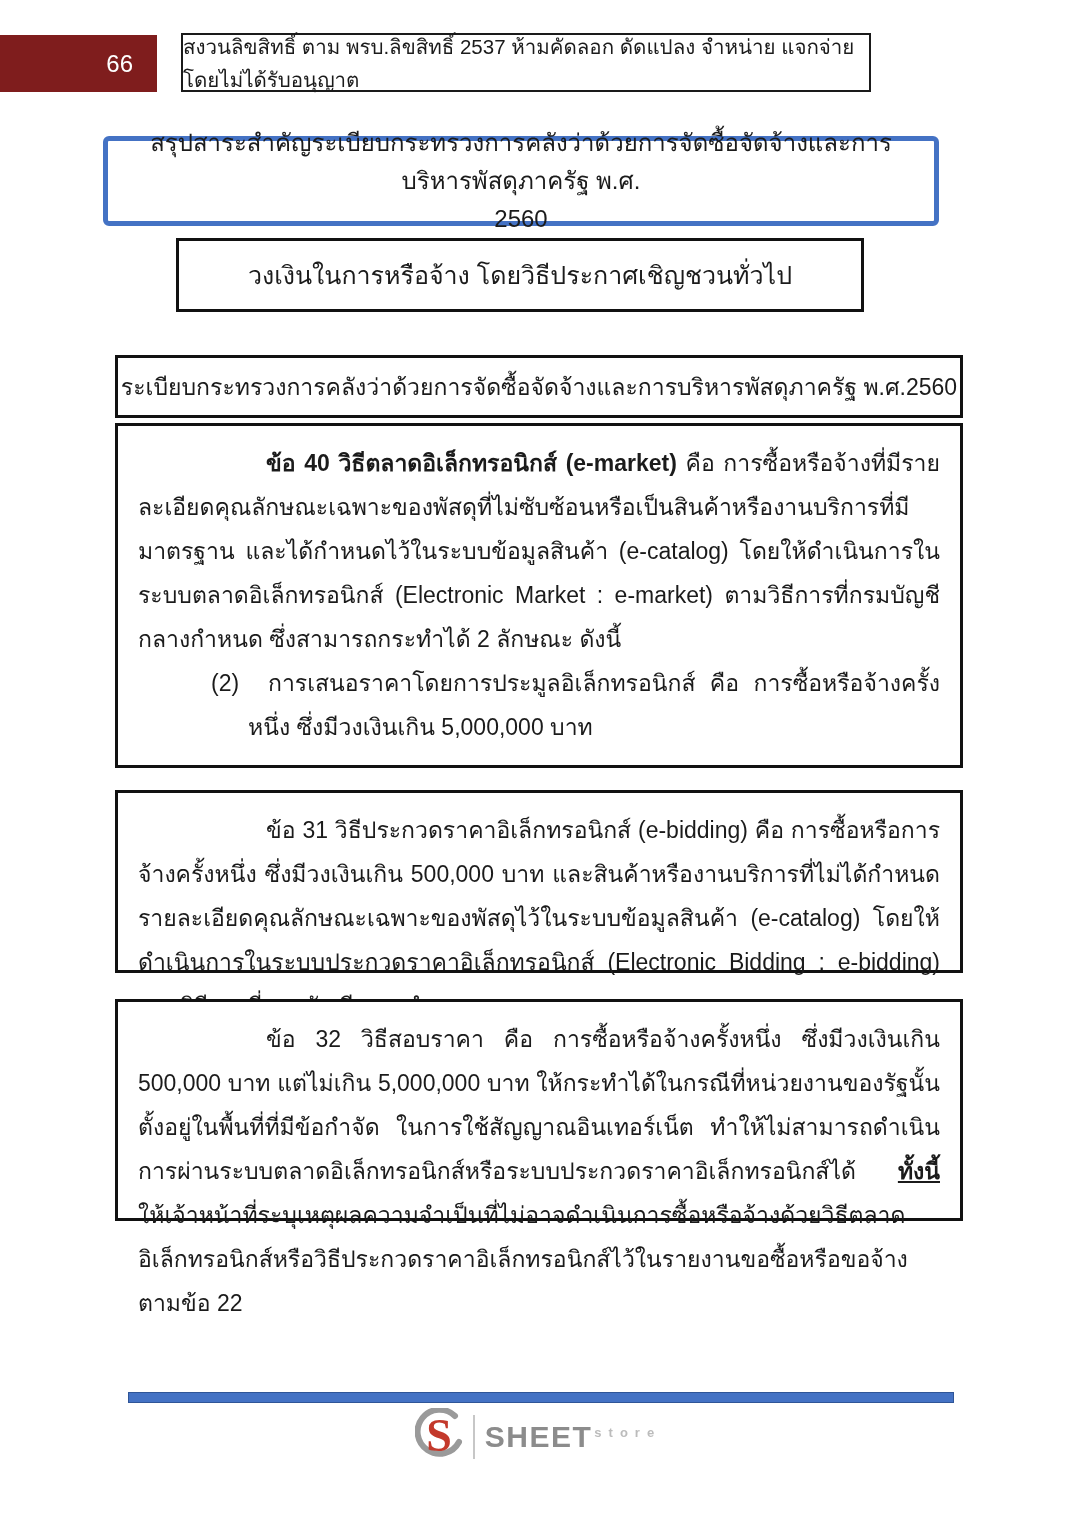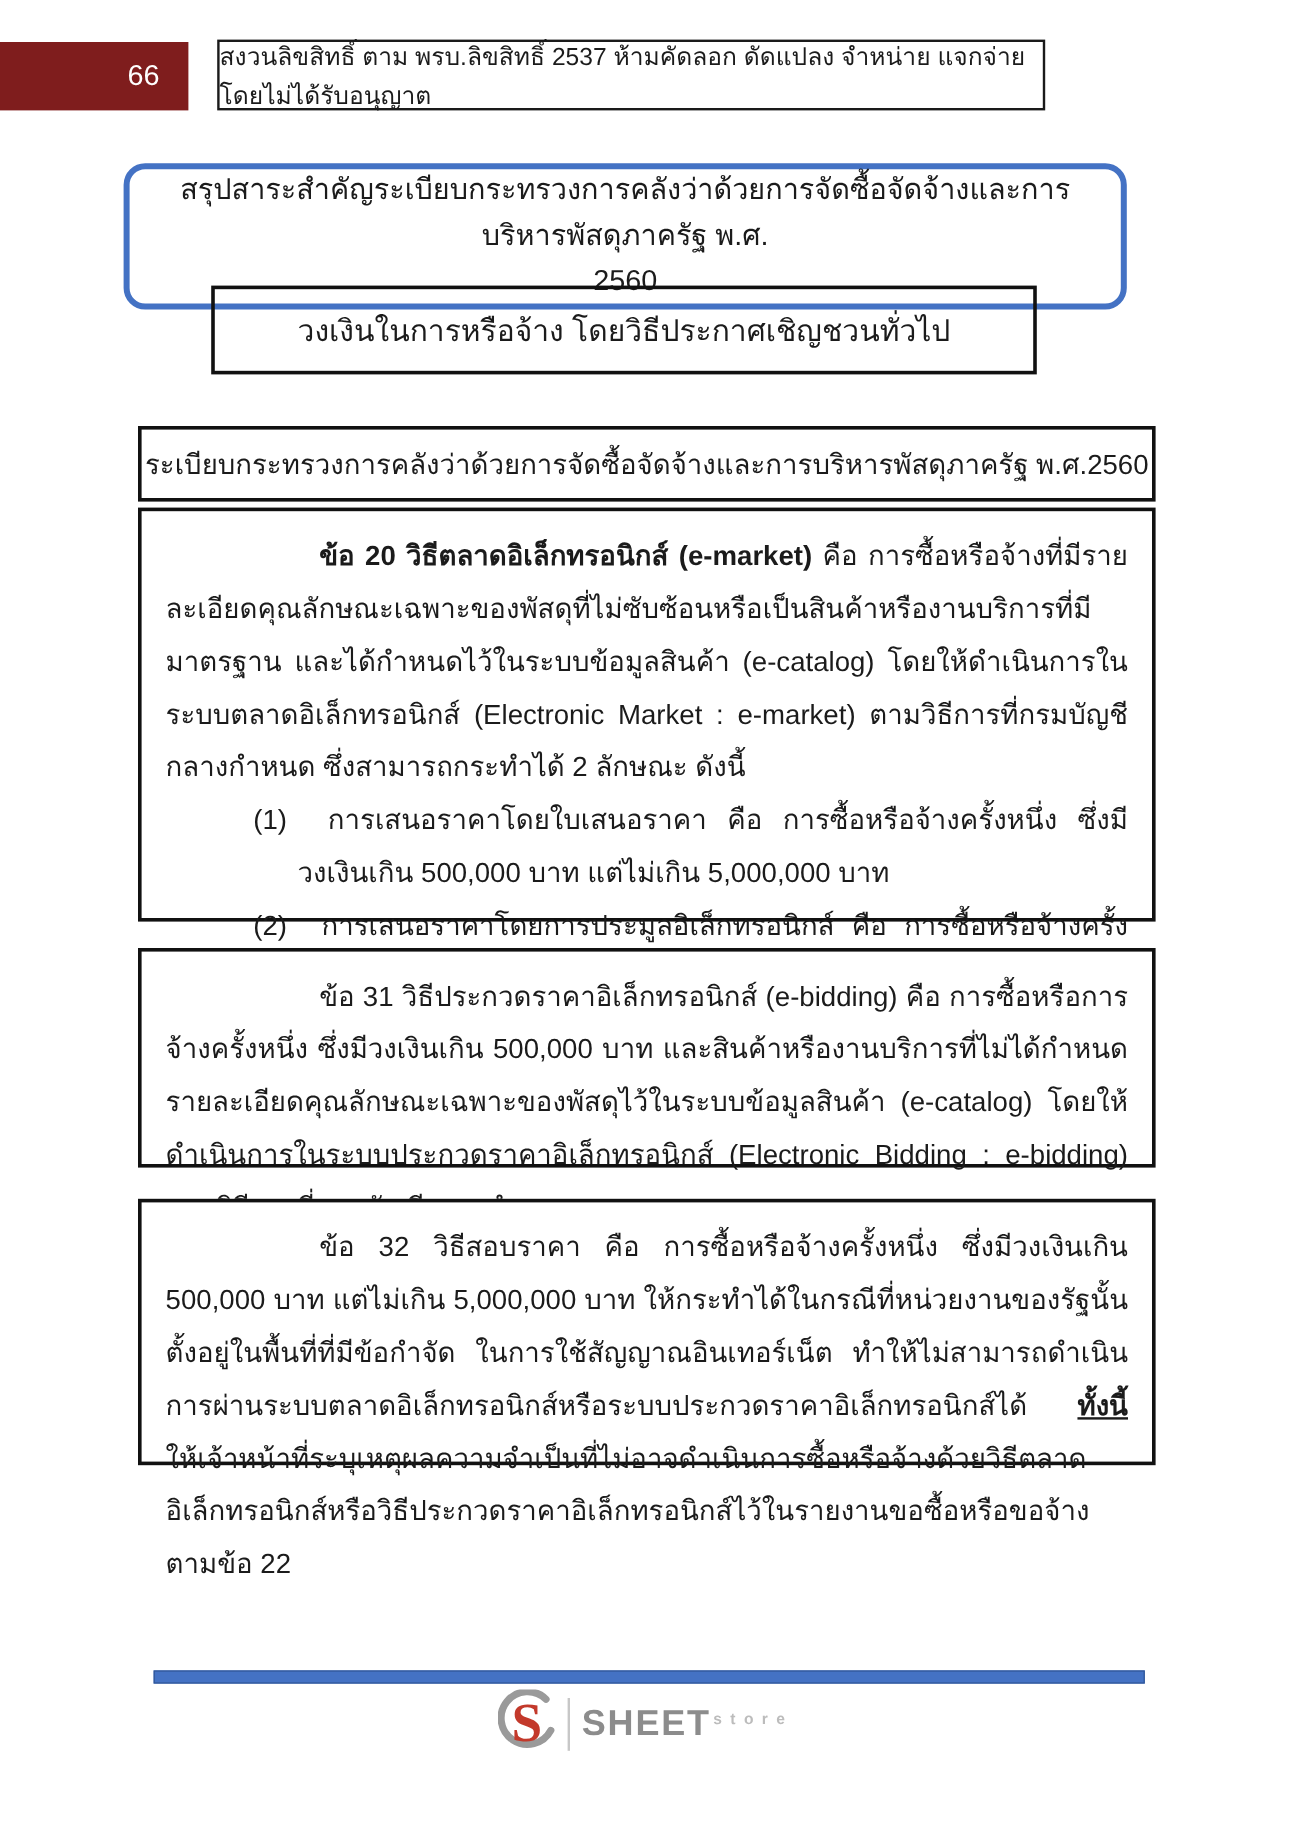--- a/index.html
+++ b/index.html
@@ -11,22 +11,22 @@
   .abs{position:absolute;box-sizing:border-box;}
 
   
   .page-num-box{left:0;top:35px;width:157px;height:57px;background:#7f1d1d;
     color:#fff;display:flex;align-items:center;justify-content:flex-end;
     padding-right:24px;font-size:24px;padding-left:24px;}
   .copyright-box{left:181px;top:33px;width:690px;height:59px;border:2px solid #1a1a1a;
     display:flex;align-items:center;justify-content:center;font-size:20.5px;}
 
   
-  .blue-box{left:103px;top:136px;width:836px;height:122px;border:5px solid #4472C4;
-    border-radius:18px;display:flex;flex-direction:column;align-items:center;
+  .blue-box{left:103px;top:136px;width:836px;height:90px;border:5px solid #4472C4;
+    border-radius:6px;display:flex;flex-direction:column;align-items:center;
     justify-content:center;font-size:24px;line-height:38px;text-align:center;
     padding:4px 26px;}
 
   
   .subtitle-box{left:176px;top:238px;width:688px;height:74px;border:3px solid #111;
     display:flex;align-items:center;justify-content:center;font-size:25px;font-weight:normal;}
 
   
   .sec-box{left:115px;width:848px;border:3px solid #111;background:#fff;}
   .sec-header{top:355px;height:63px;display:flex;align-items:center;justify-content:center;
@@ -69,22 +69,21 @@
 
 <div class="abs subtitle-box">
   <span>วงเงินในการหรือจ้าง โดยวิธีประกาศเชิญชวนทั่วไป</span>
 </div>
 
 <div class="abs sec-box sec-header">
   <span>ระเบียบกระทรวงการคลังว่าด้วยการจัดซื้อจัดจ้างและการบริหารพัสดุภาครัฐ พ.ศ.2560</span>
 </div>
 
 <div class="abs sec-box sec30-body">
-  <p class="para"><span class="lead-bold">ข้อ 20 วิธีตลาดอิเล็กทรอนิกส์ (e-market)</span><span> คือ การซื้อหรือจ้างที่มีรายละเอียดคุณลักษณะเฉพาะของพัสดุที่ไม่ซับซ้อนหรือเป็นสินค้าหรืองานบริการที่มีมาตรฐาน และได้กำหนดไว้ในระบบข้อมูลสินค้า  (e-catalog) โดยให้ดำเนินการในระบบตลาดอิเล็กทรอนิกส์ (Electronic Market : e-market) ตามวิธีการที่กรมบัญชีกลางกำหนด ซึ่งสามารถกระทำได้ 2 ลักษณะ ดังนี้</span></p>
-  <p class="list-item"><span>(1)</span>&nbsp;&nbsp;<span>การเสนอราคาโดยใบเสนอราคา คือ การซื้อหรือจ้างครั้งหนึ่ง ซึ่งมีวงเงินเกิน  500,000 บาท แต่ไม่เกิน 5,000,000 บาท</span></p>
+  <p class="para"><span class="lead-bold">ข้อ 40 วิธีตลาดอิเล็กทรอนิกส์ (e-market)</span><span> คือ การซื้อหรือจ้างที่มีรายละเอียดคุณลักษณะเฉพาะของพัสดุที่ไม่ซับซ้อนหรือเป็นสินค้าหรืองานบริการที่มีมาตรฐาน และได้กำหนดไว้ในระบบข้อมูลสินค้า  (e-catalog) โดยให้ดำเนินการในระบบตลาดอิเล็กทรอนิกส์ (Electronic Market : e-market) ตามวิธีการที่กรมบัญชีกลางกำหนด ซึ่งสามารถกระทำได้ 2 ลักษณะ ดังนี้</span></p>
   <p class="list-item"><span>(2)</span>&nbsp;&nbsp;<span>การเสนอราคาโดยการประมูลอิเล็กทรอนิกส์ คือ การซื้อหรือจ้างครั้งหนึ่ง ซึ่งมีวงเงินเกิน 5,000,000 บาท</span></p>
 </div>
 
 <div class="abs sec-box sec31">
   <p class="para">ข้อ 31 วิธีประกวดราคาอิเล็กทรอนิกส์ (e-bidding) คือ การซื้อหรือการจ้างครั้งหนึ่ง ซึ่งมีวงเงินเกิน 500,000 บาท และสินค้าหรืองานบริการที่ไม่ได้กำหนดรายละเอียดคุณลักษณะเฉพาะของพัสดุไว้ในระบบข้อมูลสินค้า (e-catalog) โดยให้ดำเนินการในระบบประกวดราคาอิเล็กทรอนิกส์ (Electronic Bidding : e-bidding) ตามวิธีการที่กรมบัญชีกลางกำหนด</p>
 </div>
 
 <div class="abs sec-box sec32">
   <p class="para"><span>ข้อ 32 วิธีสอบราคา คือ การซื้อหรือจ้างครั้งหนึ่ง ซึ่งมีวงเงินเกิน 500,000 บาท แต่ไม่เกิน 5,000,000 บาท ให้กระทำได้ในกรณีที่หน่วยงานของรัฐนั้นตั้งอยู่ในพื้นที่ที่มีข้อกำจัด ในการใช้สัญญาณอินเทอร์เน็ต ทำให้ไม่สามารถดำเนินการผ่านระบบตลาดอิเล็กทรอนิกส์หรือระบบประกวดราคาอิเล็กทรอนิกส์ได้ </span><span class="hl-bold-underline">ทั้งนี้</span><span> ให้เจ้าหน้าที่ระบุเหตุผลความจำเป็นที่ไม่อาจดำเนินการซื้อหรือจ้างด้วยวิธีตลาดอิเล็กทรอนิกส์หรือวิธีประกวดราคาอิเล็กทรอนิกส์ไว้ในรายงานขอซื้อหรือขอจ้าง ตามข้อ 22</span></p>
 </div>

